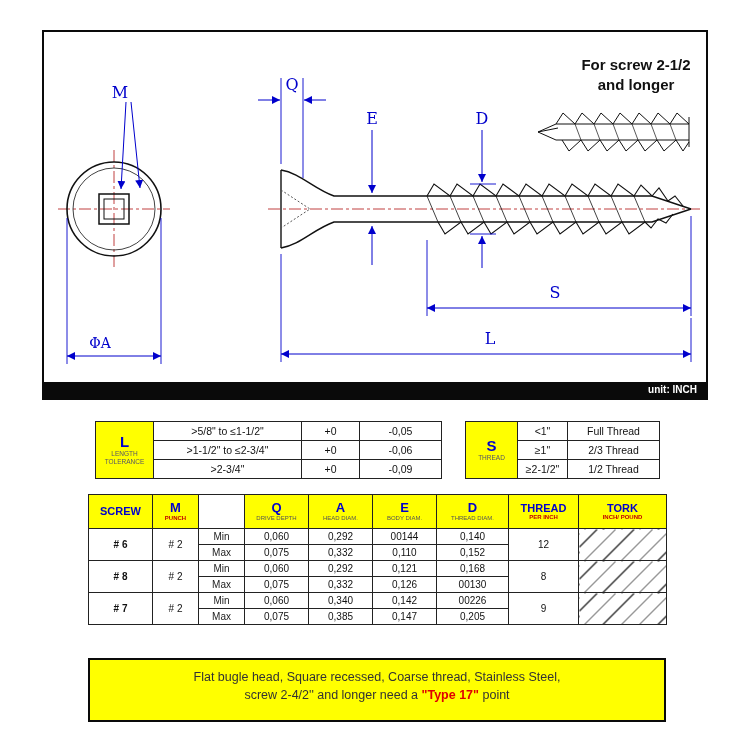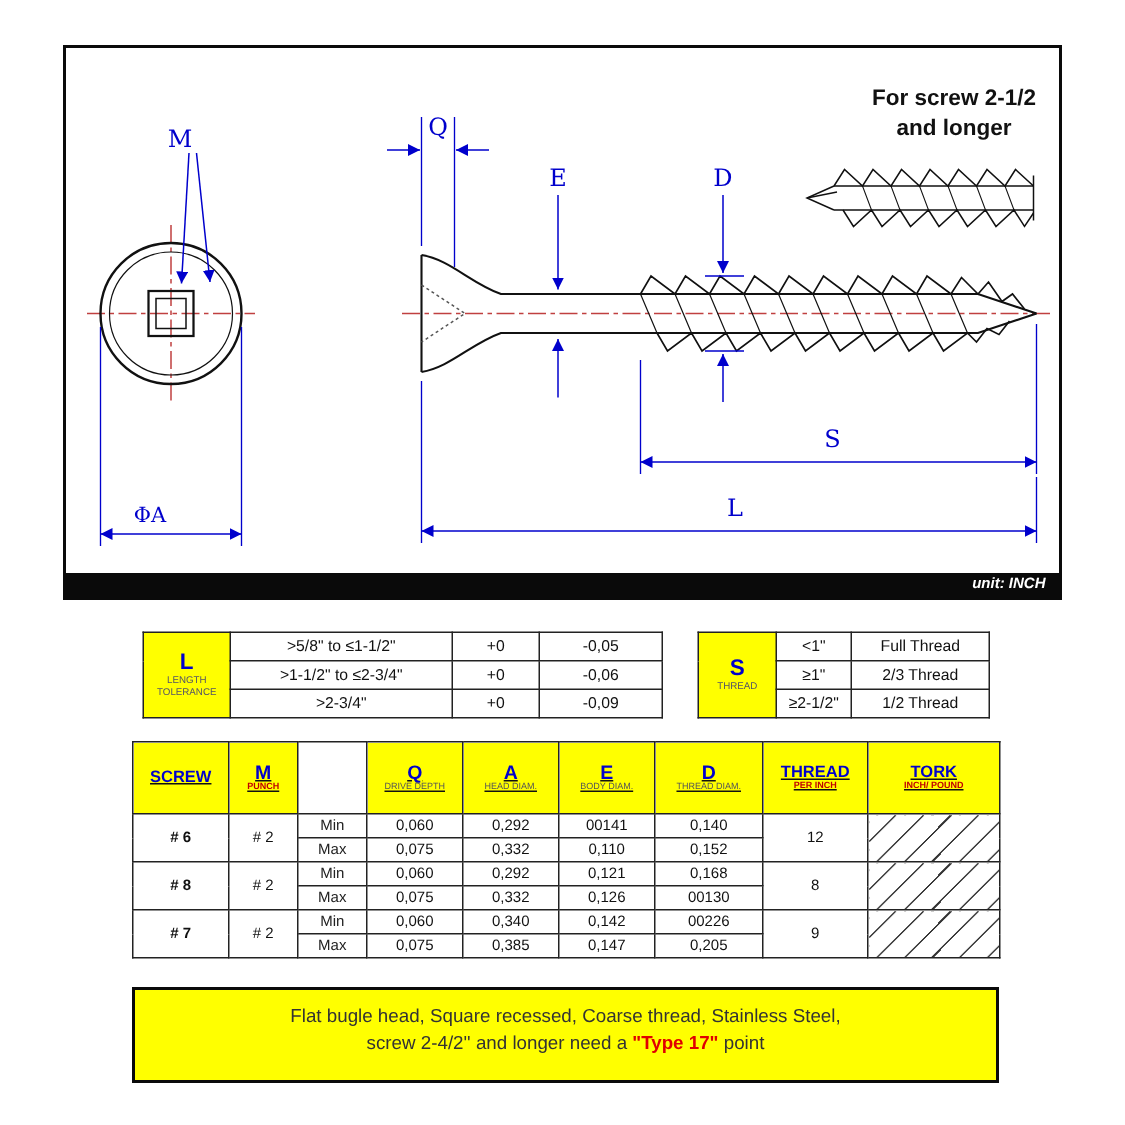--- a/index.html
+++ b/index.html
@@ -4,21 +4,21 @@
 <style>
   * { box-sizing: border-box; margin: 0; padding: 0; }
   html,body { width: 750px; height: 750px; background: #ffffff; }
   body { font-family: "Liberation Sans", sans-serif; position: relative; overflow: hidden; }
 
   
   .drawing-box { position: absolute; left: 42px; top: 30px; width: 666px; height: 370px;
                  border: 2px solid #0a0a0a; background: #fff; }
   .drawing-box svg { display: block; }
   .unit-bar { position: absolute; left: 0; right: 0; bottom: 0; height: 16px; background: #0a0a0a;
-              color: #fff; font-size: 10px; font-weight: bold; text-align: right; padding: 2px 9px 0 0; font-style: italic; }
+              color: #fff; font-size: 10px; font-weight: bold; text-align: right; padding: 2px 9px 0 0; }
 
   .dim-label { fill: #0000cc; font-family: "DejaVu Serif", serif; font-size: 16px; }
   .dim-label-small { fill: #0000cc; font-family: "DejaVu Serif", serif; font-size: 14px; }
   .note-text { fill: #111; font-family: "Liberation Sans", sans-serif; font-size: 15px; font-weight: bold; }
 
   
   table { border-collapse: collapse; position: absolute; table-layout: fixed; background: #fff; }
   td, th { border: 1px solid #222; text-align: center; vertical-align: middle;
            font-size: 10.5px; color: #111; padding: 0; overflow: hidden; }
 
@@ -26,21 +26,21 @@
   .key-letter { color: #0000cc; font-weight: bold; font-size: 15px; line-height: 1.1; }
   .key-sub { font-size: 6.5px; color: #556; line-height: 1.2; }
 
   .tol-table { left: 95px; top: 421px; width: 346px; }
   .tol-table td { height: 19px; }
 
   .s-table { left: 465px; top: 421px; width: 194px; }
   .s-table td { height: 19px; }
 
   .main-table { left: 88px; top: 494px; width: 578px; }
-  .main-table th { background: #ffff00; height: 48px; font-weight: normal; text-decoration: underline; }
+  .main-table th { background: #ffff00; height: 34px; font-weight: normal; }
   .main-table th.blank { background: #fff; }
   .hdr-word { color: #0000cc; font-weight: bold; font-size: 11px; line-height: 1.1; }
   .hdr-letter { color: #0000cc; font-weight: bold; font-size: 13px; line-height: 1.1; }
   .hdr-sub-red { font-size: 6px; color: #c00000; font-weight: bold; line-height: 1.2; }
   .hdr-sub-gray { font-size: 6px; color: #555; line-height: 1.2; }
   .main-table td { height: 16px; font-size: 10px; }
   .screw-cell { font-weight: bold; }
   .mm-cell { font-size: 8px; color: #222; }
   .tork-cell { background-image: repeating-linear-gradient(135deg, transparent 0 12px, #333 12px 13px); }
 
@@ -276,21 +276,21 @@
       <div class="hdr-sub-red">INCH/ POUND</div>
     </th>
   </tr>
 
   <tr>
     <td rowspan="2" class="screw-cell"># 6</td>
     <td rowspan="2"># 2</td>
     <td class="mm-cell">Min</td>
     <td>0,060</td>
     <td>0,292</td>
-    <td>00141</td>
+    <td>00144</td>
     <td>0,140</td>
     <td rowspan="2">12</td>
     <td rowspan="2" class="tork-cell"></td>
   </tr>
   <tr>
     <td class="mm-cell">Max</td>
     <td>0,075</td>
     <td>0,332</td>
     <td>0,110</td>
     <td>0,152</td>

